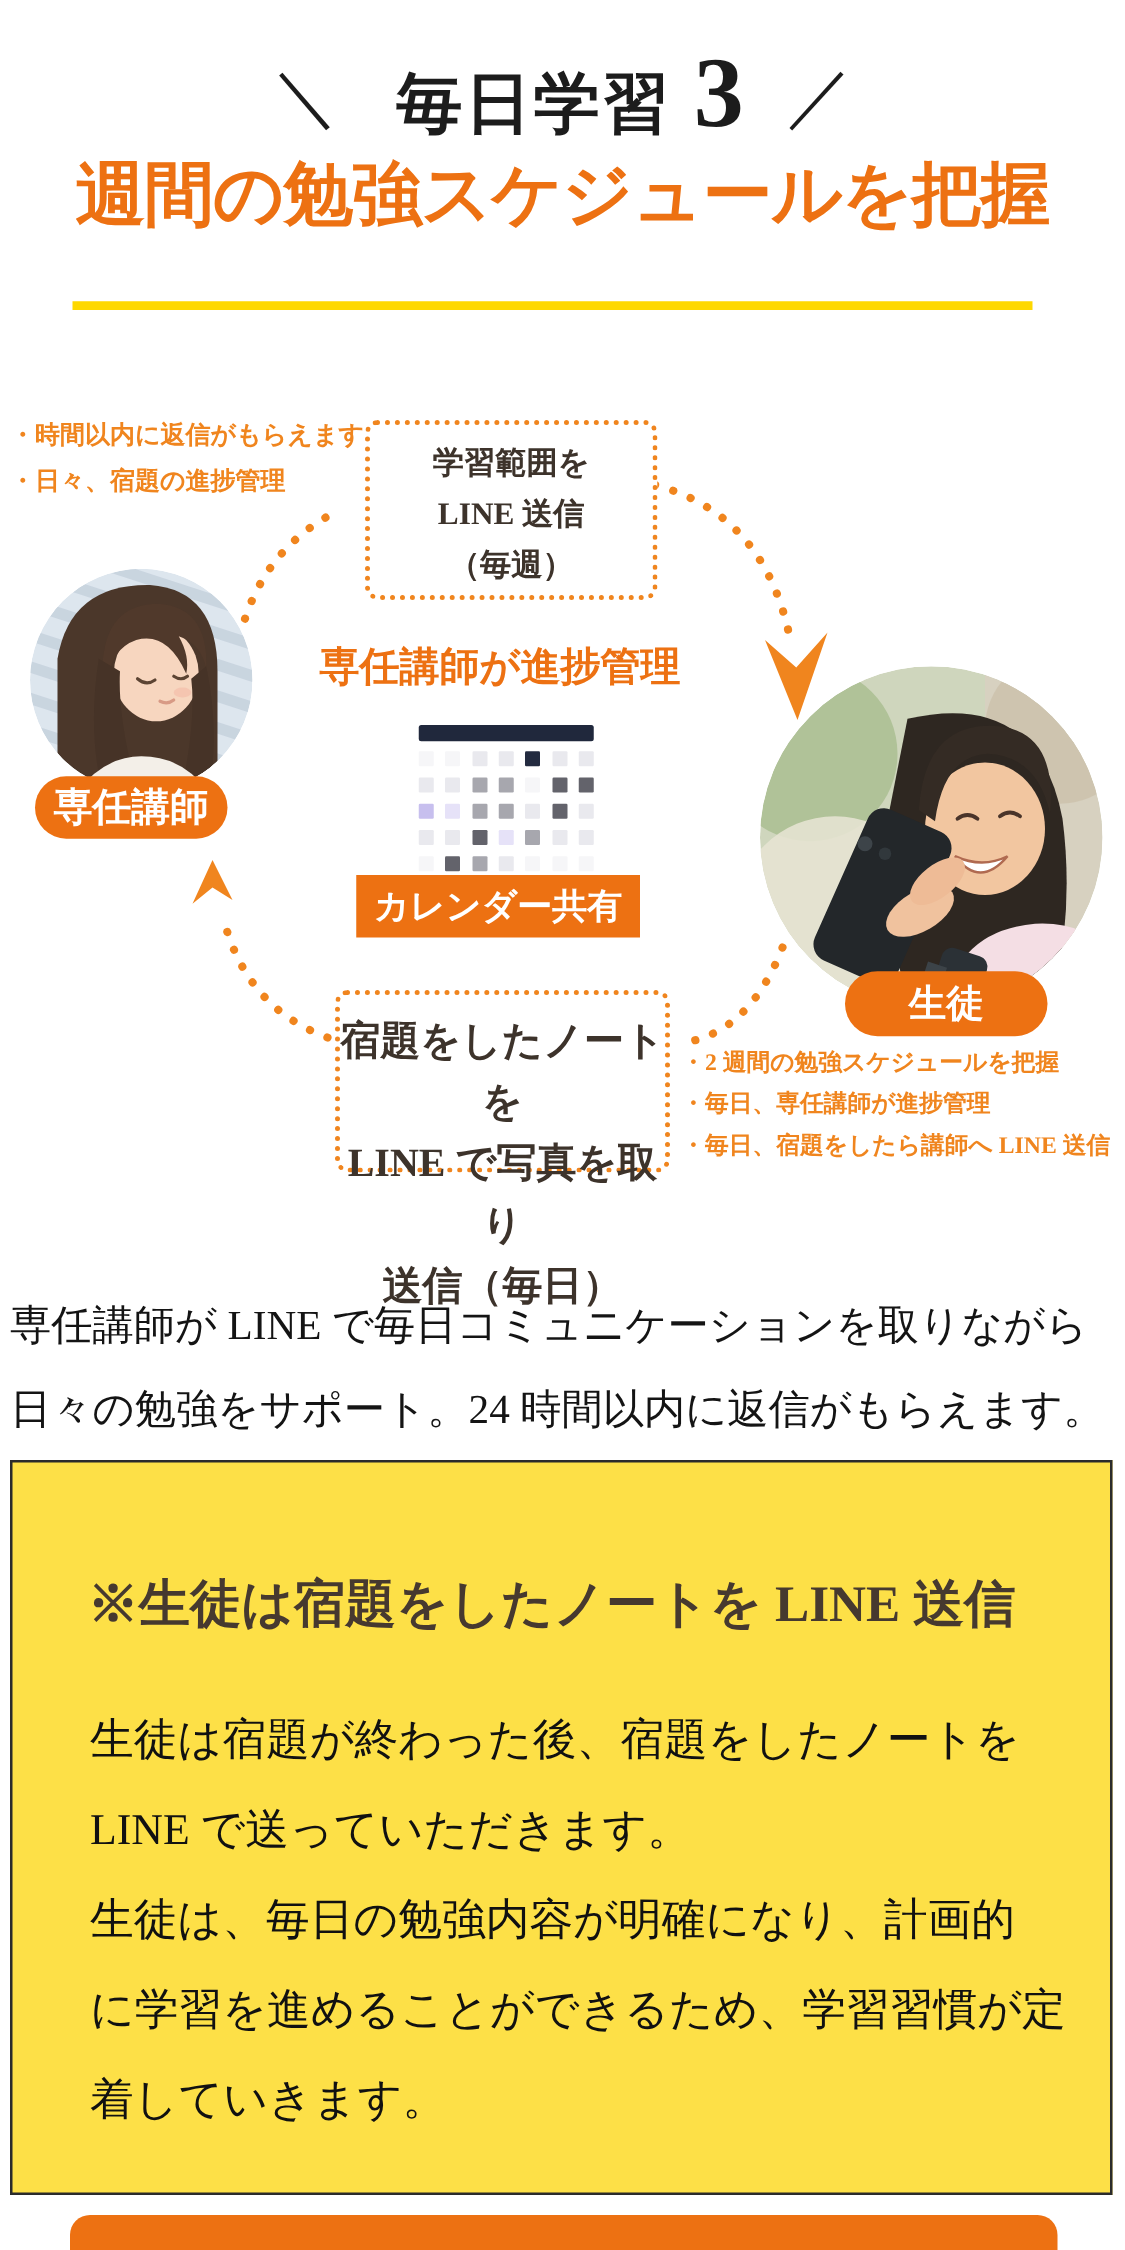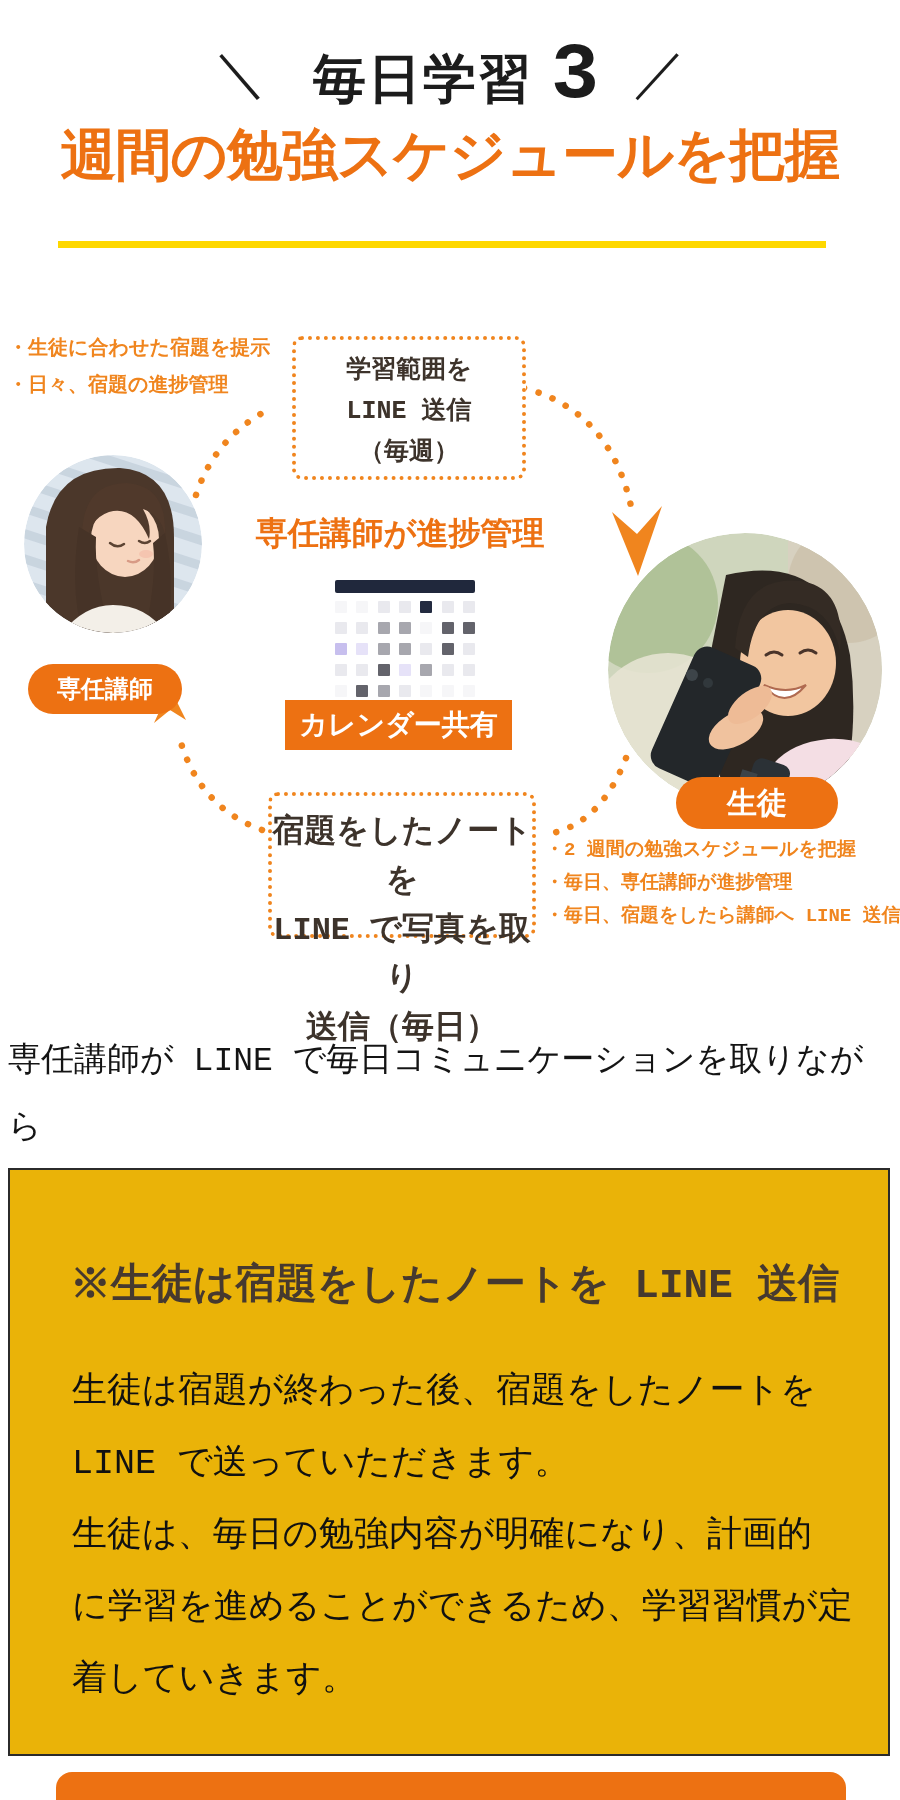--- a/index.html
+++ b/index.html
@@ -1,17 +1,17 @@
 <!DOCTYPE html>
 <html style="--accent: #ed7112; --accent-light: #f0851e; --yellow: #fed800; --navy: #20283c;"><head>
 <meta charset="utf-8">
 <style>
   html,body{margin:0;padding:0;background:#fff;}
   .page{position:relative;width:900px;height:1800px;background:#fff;overflow:hidden;
-        font-family:Liberation Mono, monospace;color:#1a1a1a;}
+        font-family:Liberation Serif, serif;color:#1a1a1a;}
 
   
   .kicker{position:absolute;top:30px;left:0;width:100%;text-align:center;white-space:nowrap;color:#1c1c1c;}
   .kicker .slash{font-size:54px;font-weight:400;vertical-align:6px;}
   .kicker .k-label{font-size:53px;font-weight:600;letter-spacing:2px;margin:0 18px 0 46px;}
   .kicker .k-num{font-size:80px;font-weight:700;margin-right:34px;}
 
   .title{position:absolute;top:118px;left:0;width:100%;margin:0;text-align:center;
          font-size:56px;font-weight:700;letter-spacing:-1px;color:var(--accent,#ed7112);}
   .underline{position:absolute;top:241px;left:58px;width:768px;height:7px;background:var(--yellow,#fed800);}
@@ -26,39 +26,39 @@
               border-radius:10px;text-align:center;color:#3d332b;font-weight:700;}
   .top-box{left:292px;top:336px;width:226px;height:126px;font-size:25px;line-height:41px;padding-top:10px;}
   .bottom-box{left:268px;top:792px;width:260px;height:126px;font-size:32px;line-height:49px;padding-top:12px;}
 
   .photo{position:absolute;border-radius:50%;overflow:hidden;}
   .teacher-photo{left:24px;top:455px;width:178px;height:178px;}
   .student-photo{left:608px;top:533px;width:274px;height:274px;}
 
   .pill{position:absolute;background:var(--accent,#ed7112);color:#fff;font-weight:700;
         display:flex;align-items:center;justify-content:center;border-radius:999px;white-space:nowrap;}
-  .teacher-pill{left:28px;top:664px;width:154px;height:50px;font-size:24px;}
+  .teacher-pill{left:28px;top:621px;width:154px;height:50px;font-size:31px;}
   .student-pill{left:676px;top:777px;width:162px;height:52px;font-size:30px;}
 
   .center-title{position:absolute;left:230px;top:512px;width:340px;text-align:center;
                 font-size:32px;font-weight:700;color:var(--accent,#ed7112);white-space:nowrap;}
 
   .calendar{position:absolute;left:335px;top:580px;width:140px;filter:blur(.4px);}
   .cal-header{width:140px;height:13px;border-radius:2px;background:var(--navy,#20283c);}
   .cal-grid{margin-top:8px;display:grid;grid-template-columns:repeat(7,12px);
             justify-content:space-between;row-gap:9px;}
   .cal-cell{width:12px;height:12px;border-radius:1px;}
 
   .cal-share{position:absolute;left:285px;top:700px;width:227px;height:50px;background:var(--accent,#ed7112);
              color:#fff;font-size:28px;font-weight:700;display:flex;align-items:center;justify-content:center;}
 
   .support{position:absolute;left:8px;top:1028px;width:888px;font-size:33px;line-height:67px;
            color:#141414;font-weight:500;}
 
-  .note-box{position:absolute;left:8px;top:1168px;width:878px;height:584px;border:2px solid #2b2b2b;background:#eab308;}
+  .note-box{position:absolute;left:8px;top:1168px;width:878px;height:584px;border:2px solid #2b2b2b;background:#fde047;}
   .note-title{position:absolute;left:60px;top:86px;margin:0;font-size:41px;font-weight:700;color:#46392f;white-space:nowrap;}
   .note-body{position:absolute;left:62px;top:186px;font-size:35px;line-height:72px;color:#111;font-weight:500;}
 
   .cta-bar{position:absolute;left:56px;top:1772px;width:790px;height:28px;
            background:var(--accent,#ed7112);border:none;border-radius:16px 16px 0 0;cursor:pointer;}
 </style>
 </head>
 <body>
 
 <div class="page">
@@ -77,21 +77,21 @@
       <path d="M626 498 Q600 565 548 574"></path>
       <path d="M262 570 Q196 546 178 472"></path>
     </g>
     <g fill="#f0851e">
       <path d="M612 252 L638 316 L662 246 L637 274 Z"></path>
       <path d="M154 463 L170 428 L186 460 L170 450 Z"></path>
     </g>
   </svg>
 
   <div class="notes teacher-notes">
-      <div>・生徒に合わせた宿題を提示</div>
+      <div>・時間以内に返信がもらえます</div>
       <div>・日々、宿題の進捗管理</div>
     </div>
 
   <div class="box-dashed top-box">学習範囲を<br>LINE 送信<br>（毎週）</div>
 
   <div class="photo teacher-photo">
     <svg width="178" height="178" viewBox="0 0 178 178" xmlns="http://www.w3.org/2000/svg">
       <defs>
           <clipPath id="tc">
             <circle cx="89" cy="89" r="89"></circle>

